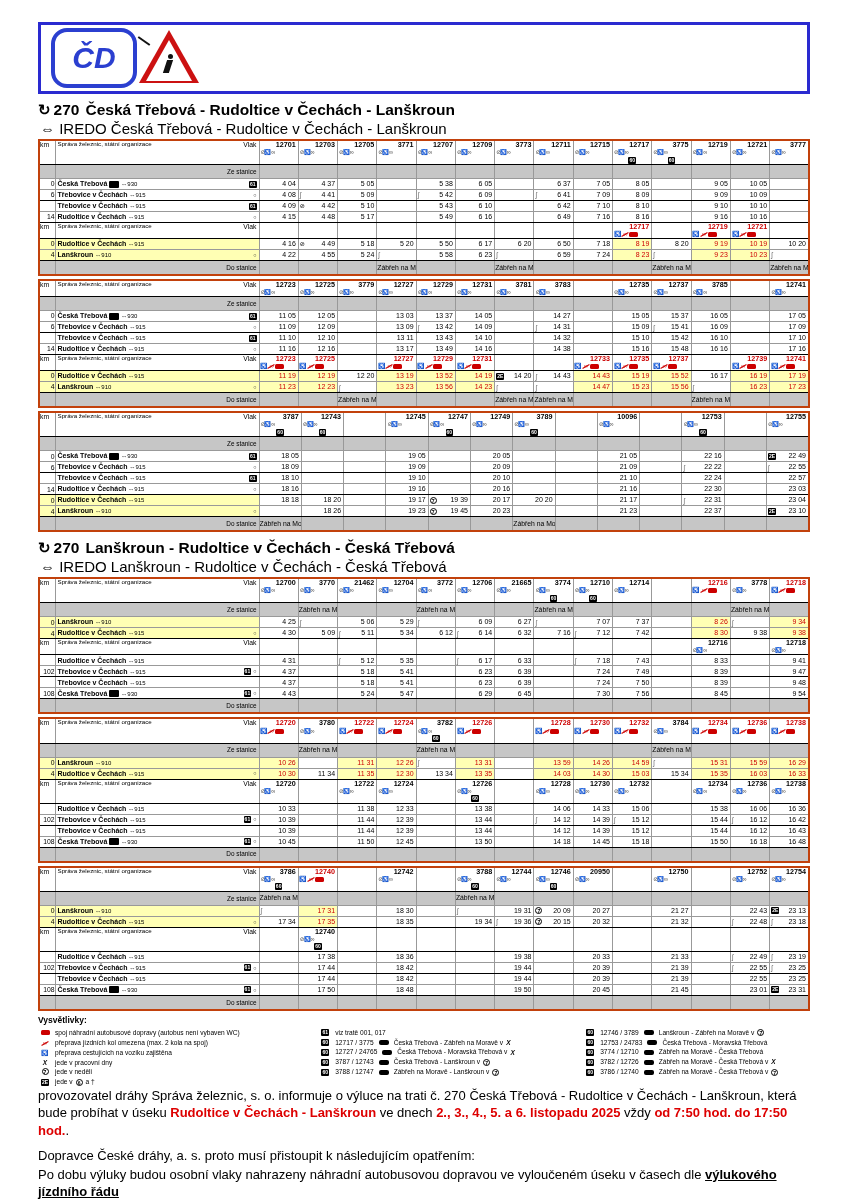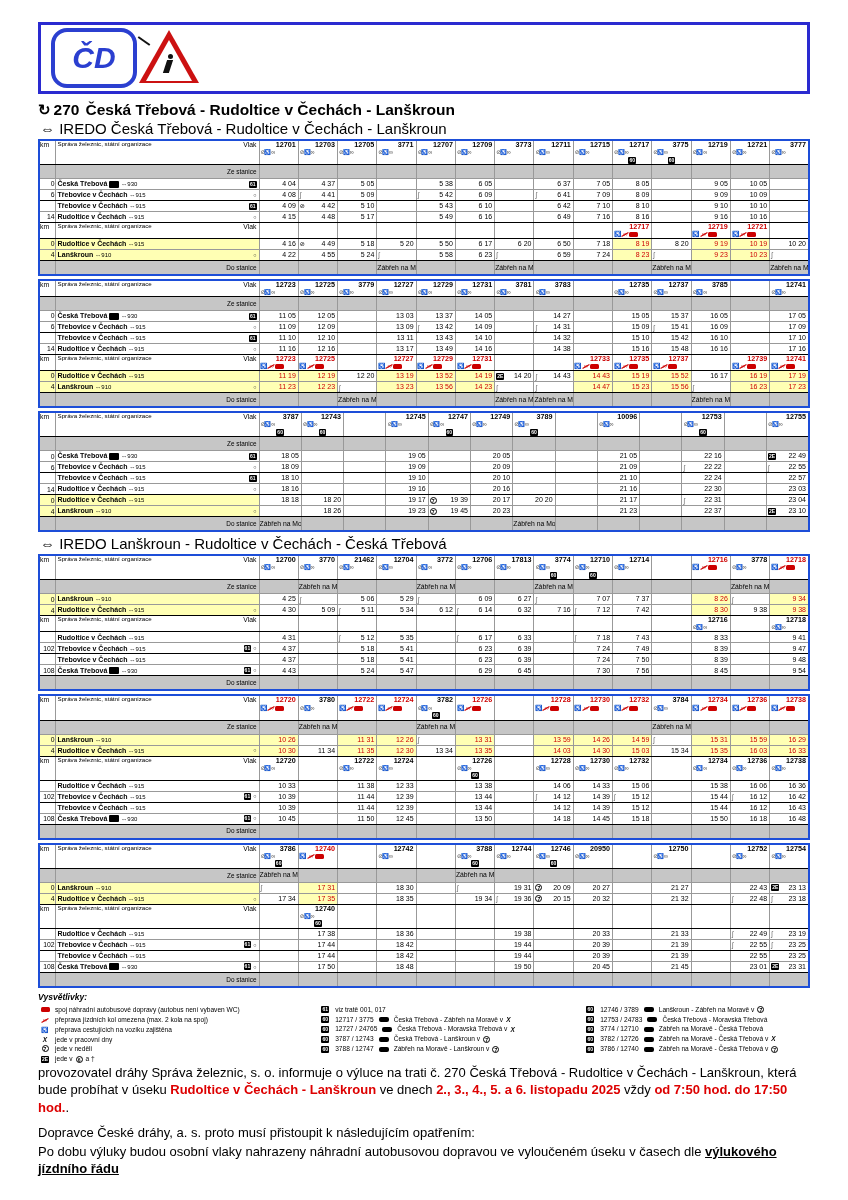--- a/index.html
+++ b/index.html
@@ -24,21 +24,21 @@
   .tri .pick{position:absolute;left:0;top:10px;width:14px;height:2px;background:#111;transform:rotate(35deg);}
 
   
   .sech{margin:7px 0 0 0;font-size:15.5px;font-weight:bold;}
   .sech .ricon{font-weight:bold;font-size:15px;}
   .sech .rnum{margin:0 6px 0 3px;}
   .iredo{font-size:15px;margin:1px 0 2px 2px;}
   .iredo .bsym{font-weight:bold;}
 
   
-  table.tt{border-collapse:collapse;table-layout:fixed;width:100%;margin:0 0 3px 0;border:2px solid #1d4ed8;}
+  table.tt{border-collapse:collapse;table-layout:fixed;width:100%;margin:0 0 3px 0;border:2px solid #c2410c;}
   table.tt td{border:0.5px solid #999;padding:0;font-size:6.8px;line-height:1.12;vertical-align:middle;
               height:10px;overflow:hidden;white-space:nowrap;}
   tr.vh td{border-bottom:1px solid #000;vertical-align:top;}
   tr.pend td{border-bottom:1px solid #000;}
   .kmh{font-size:5.8px;padding-left:1px;vertical-align:top;}
   .orgc{display:flex;justify-content:space-between;padding:0 2px;font-size:6.2px;}
   .orgc .vlk{font-size:6.8px;}
   .num{display:block;font-weight:bold;font-size:7.2px;text-align:right;padding:0 2px;}
   .num.red{color:#c00;}
   .ics{display:block;text-align:left;font-size:5.6px;color:#444;padding-left:1px;height:7px;letter-spacing:-0.5px;}
@@ -69,21 +69,21 @@
   .wv{color:#666;font-size:6.5px;}
   .oo{font-size:6px;}
   .ri-whl{color:#c00;font-size:6px;}
   .ic-bus{display:inline-block;width:9px;height:5px;background:#c00;border-radius:1.5px;vertical-align:middle;}
   .ic-nb{display:inline-block;position:relative;color:#c00;font-size:6px;width:8px;text-align:center;}
   .ic-nb:after{content:"";position:absolute;left:0;top:45%;width:100%;height:1px;background:#c00;transform:rotate(-30deg);}
   .ic-tr{display:inline-block;width:10px;height:5px;background:#000;border-radius:2px;vertical-align:middle;margin:0 2px;}
 
   
   .leg{margin-top:4px;}
-  .legt{font-size:8.5px;font-weight:bold;margin-bottom:3px;font-style:italic;}
+  .legt{font-size:8.5px;font-weight:bold;margin-bottom:3px;}
   .legcols{display:flex;gap:8px;}
   .legc{font-size:6.6px;line-height:1.5;}
   .legc.c1{width:36%;}.legc.c2{width:34%;}.legc.c3{width:30%;}
   .legrow{display:flex;align-items:center;gap:3px;white-space:nowrap;}
   .legrow .lic{width:14px;flex:none;text-align:center;}
 
   
   .salut{font-size:15px;margin:10px 0 2px 0;}
   .para{font-size:13px;line-height:1.32;margin:0 0 8px 0;}
   .rb{color:#d00;font-weight:bold;}
@@ -1918,20 +1918,21 @@
               <td class="zab">Zábřeh na Moravě</td>
               <td></td>
               <td></td>
               <td></td>
               <td></td>
               <td></td>
               <td></td>
             </tr>
           </tbody>
         </table>
+        <div class="sech"><span class="ricon">↻</span><span class="rnum">270</span><span>Lanškroun - Rudoltice v Čechách - Česká Třebová</span></div>
         <div class="iredo"><span class="bsym">⇔ </span>IREDO Lanškroun - Rudoltice v Čechách - Česká Třebová</div>
         <table class="tt">
           <colgroup>
             <col style="width: 16px;">
             <col style="width: 204px;">
             <col>
             <col>
             <col>
             <col>
             <col>
@@ -1972,21 +1973,21 @@
               </td>
               <td>
                 <span class="num">3772</span>
                 <span class="ics">⊘♿∞</span>
               </td>
               <td>
                 <span class="num">12706</span>
                 <span class="ics">⊘♿∞</span>
               </td>
               <td>
-                <span class="num">17813</span>
+                <span class="num">21665</span>
                 <span class="ics">⊘♿∞</span>
               </td>
               <td>
                 <span class="num">3774</span>
                 <span class="ics">⊘♿∞</span>
                 <span class="bxline"><span class="bx">60</span></span>
               </td>
               <td>
                 <span class="num">12710</span>
                 <span class="ics">⊘♿∞</span>

